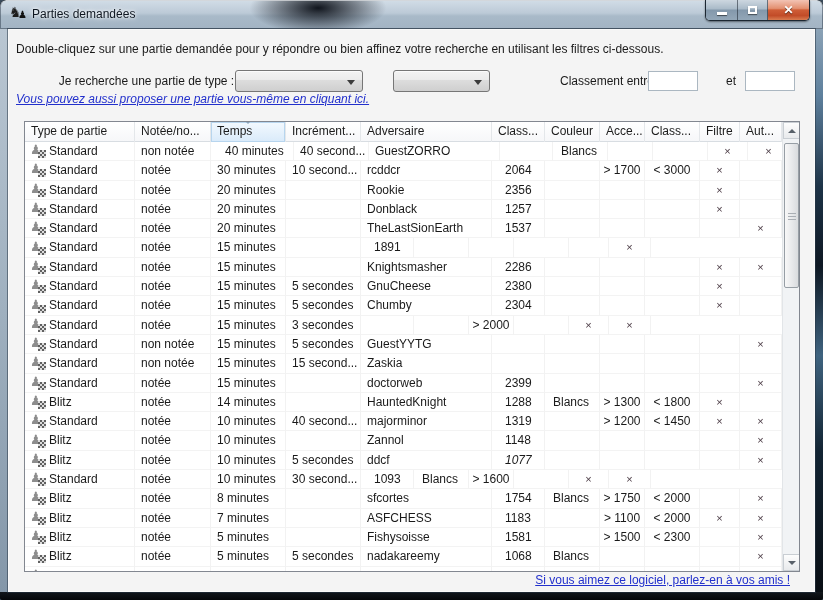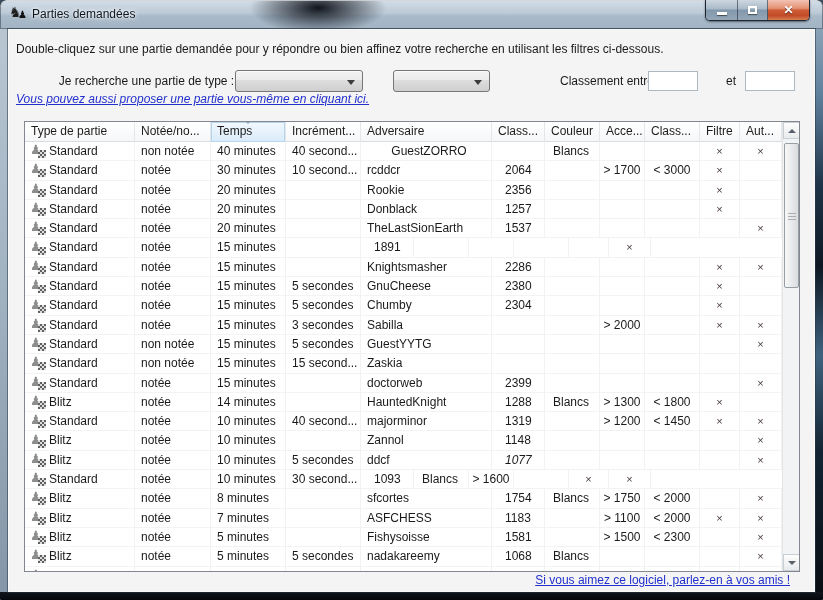--- a/index.html
+++ b/index.html
@@ -162,23 +162,23 @@
             <div class="cell " style="width: 110px;">
               <div class="typewrap">
                 <span class="pawn-ico">
                   <span class="p">♟</span>
                   <span class="board"></span>
                 </span>
                 <span>Standard</span>
               </div>
             </div>
             <div class="cell " style="width: 76px;">non notée</div>
-            <div class="cell " style="width: 75px;">40 minutes</div>
+            <div class="cell " style="width: 75px; margin-left: 8px;">40 minutes</div>
             <div class="cell " style="width: 75px;">40 second...</div>
-            <div class="cell " style="width: 131px; text-align: center;">GuestZORRO</div>
+            <div class="cell " style="width: 131px;">GuestZORRO</div>
             <div class="cell pad12" style="width: 53px;"></div>
             <div class="cell pad8" style="width: 55px;">Blancs</div>
             <div class="cell center" style="width: 45px;"></div>
             <div class="cell center" style="width: 55px;"></div>
             <div class="cell center mark" style="width: 40px;">×</div>
             <div class="cell center mark" style="width: 42px;">×</div>
           </div>
           <div class="row">
             <div class="cell " style="width: 110px;">
               <div class="typewrap">
@@ -352,21 +352,20 @@
                 <span class="pawn-ico">
                   <span class="p">♟</span>
                   <span class="board"></span>
                 </span>
                 <span>Standard</span>
               </div>
             </div>
             <div class="cell " style="width: 76px;">notée</div>
             <div class="cell " style="width: 75px;">15 minutes</div>
             <div class="cell " style="width: 75px;">3 secondes</div>
-            <div class="cell " style="width: 131px;">Sabilla</div>
             <div class="cell pad12" style="width: 53px;"></div>
             <div class="cell pad8" style="width: 55px;"></div>
             <div class="cell center" style="width: 45px;">&gt; 2000</div>
             <div class="cell center" style="width: 55px;"></div>
             <div class="cell center mark" style="width: 40px;">×</div>
             <div class="cell center mark" style="width: 42px;">×</div>
           </div>
           <div class="row">
             <div class="cell " style="width: 110px;">
               <div class="typewrap">

